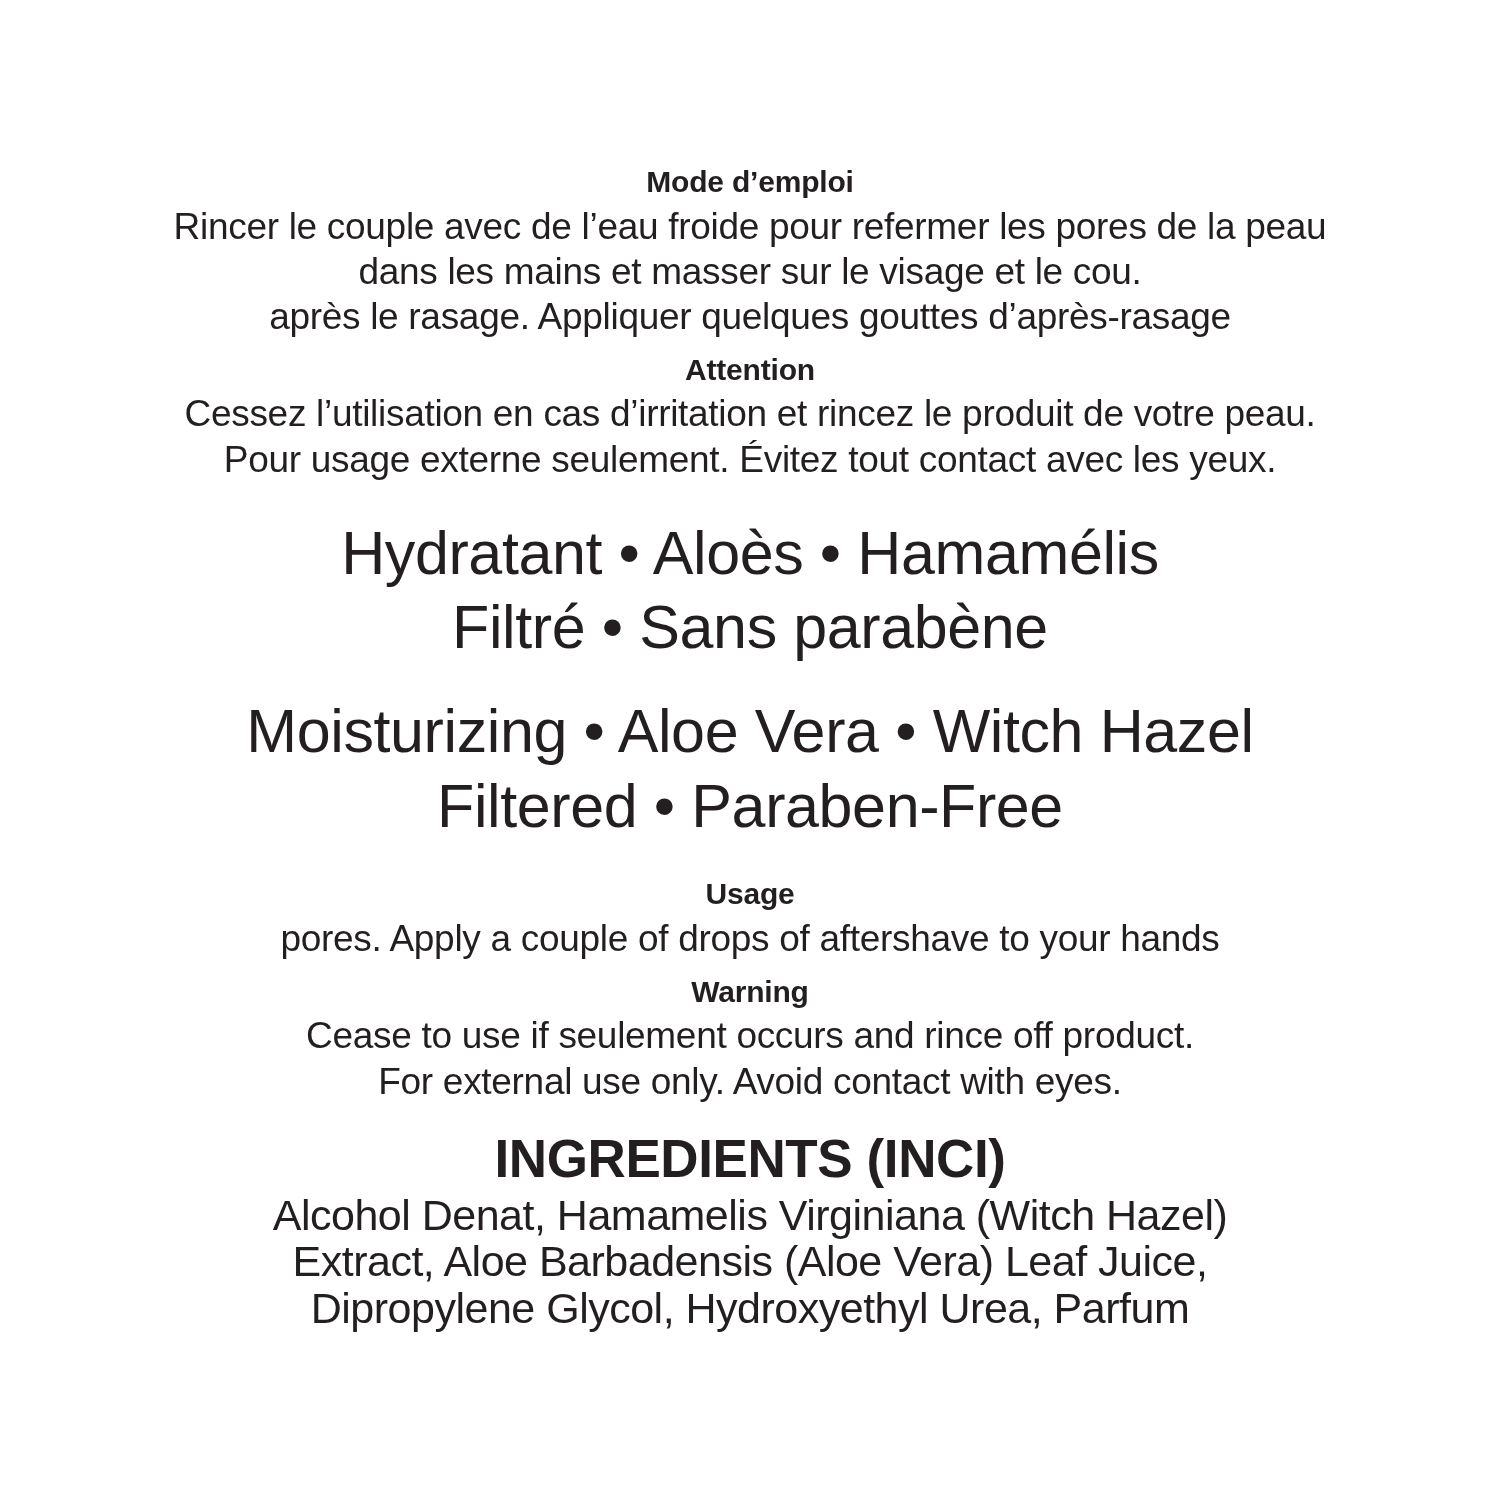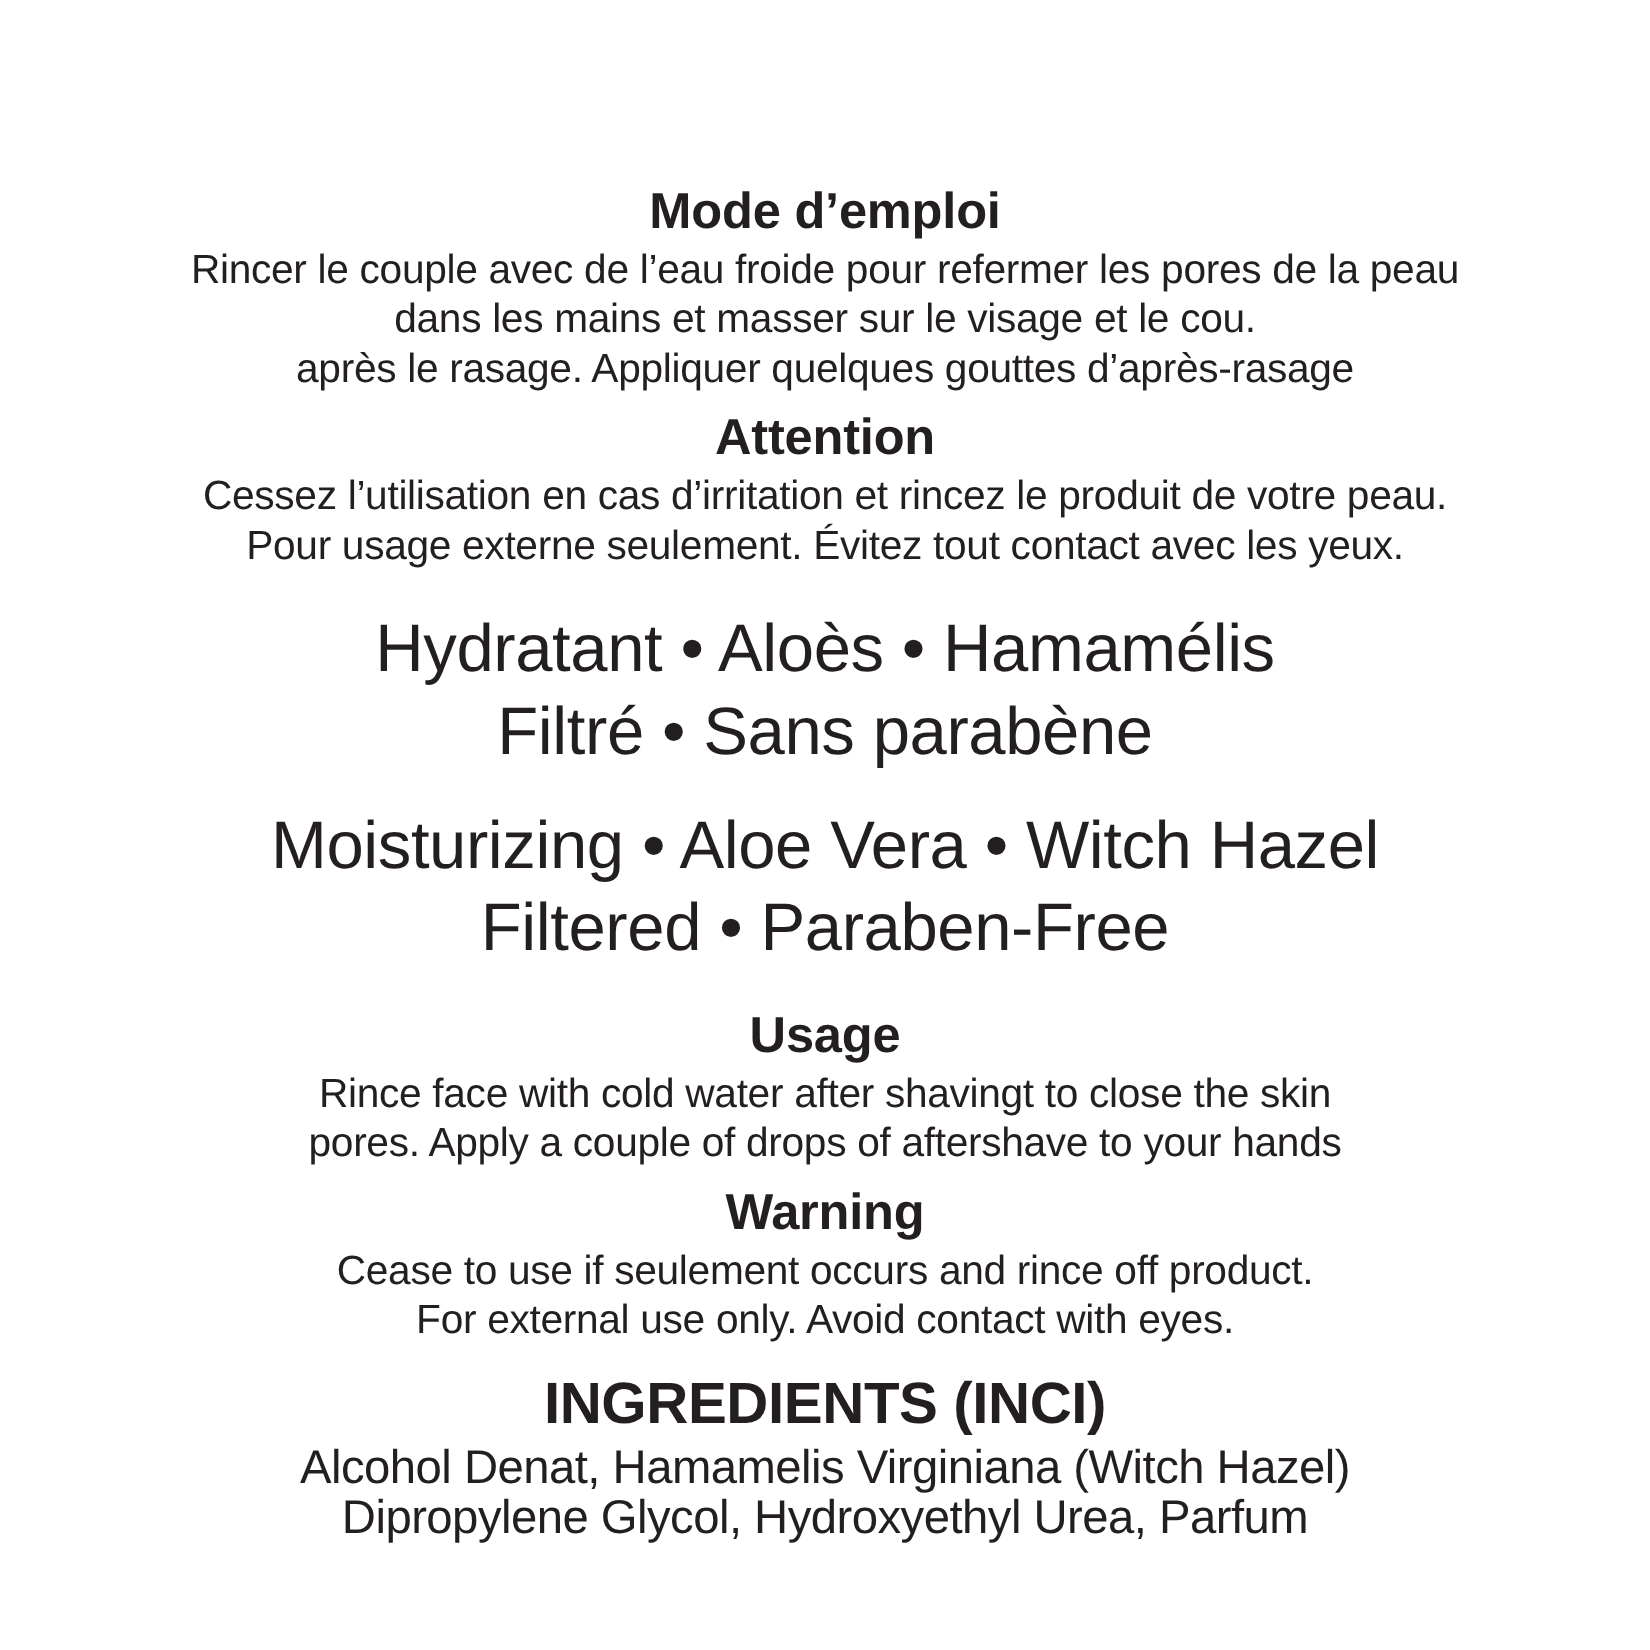--- a/index.html
+++ b/index.html
@@ -17,21 +17,21 @@
   .label {
     box-sizing: border-box;
     width: 1500px;
     height: 1500px;
     padding: 165px 100px 60px 100px;
     text-align: center;
     display: block;
   }
   .heading {
     font-weight: bold;
-    font-size: 46px;
+    font-size: 30px;
     line-height: 1.15;
     letter-spacing: -0.2px;
     margin: 0 0 4px 0;
   }
   .body-text {
     font-size: 37px;
     line-height: 1.22;
     margin: 0;
     letter-spacing: -0.3px;
   }
@@ -87,29 +87,29 @@
     <p class="feature-line">Filtré • Sans parabène</p>
   </div>
 
   <div class="features-en">
     <p class="feature-line">Moisturizing • Aloe Vera • Witch Hazel</p>
     <p class="feature-line">Filtered • Paraben-Free</p>
   </div>
 
   <div class="block">
     <div class="heading">Usage</div>
-    <p class="body-text">Rince face with cold water after shavingt to close the skin</p>
     <p class="body-text">pores. Apply a couple of drops of aftershave to your hands</p>
   </div>
 
   <div class="block">
     <div class="heading">Warning</div>
     <p class="body-text">Cease to use if seulement occurs and rince off product.</p>
     <p class="body-text">For external use only. Avoid contact with eyes.</p>
   </div>
 
   <div>
     <div class="ingredients-heading">INGREDIENTS (INCI)</div>
     <p class="ingredients-text">Alcohol Denat, Hamamelis Virginiana (Witch Hazel)</p>
+    <p class="ingredients-text">Extract, Aloe Barbadensis (Aloe Vera) Leaf Juice,</p>
     <p class="ingredients-text">Dipropylene Glycol, Hydroxyethyl Urea, Parfum</p>
   </div>
 
 </div>
 
 </body></html>

